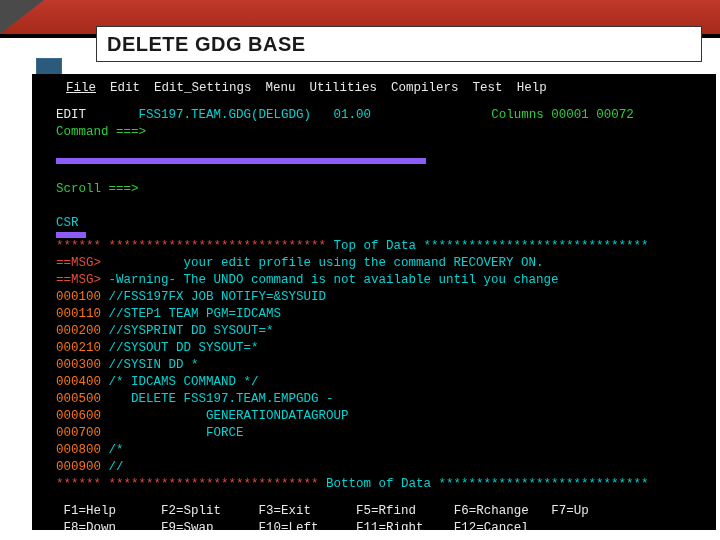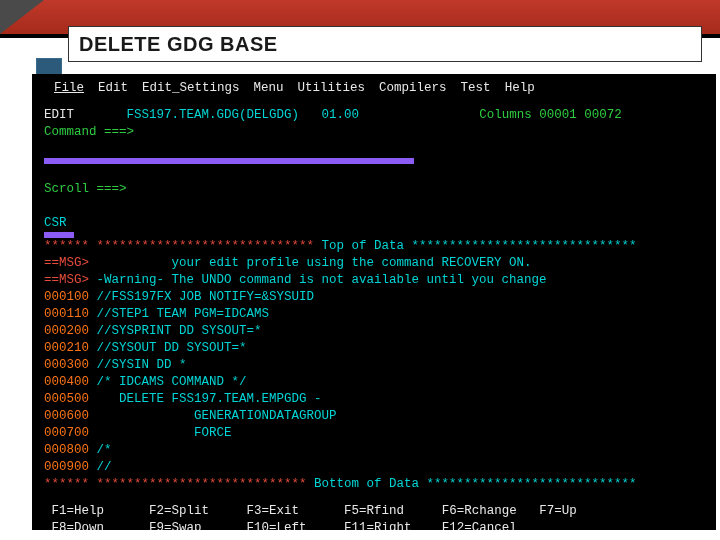--- a/index.html
+++ b/index.html
@@ -41,21 +41,21 @@
       position: absolute;
       top: 34px;
       left: 0;
       width: 100%;
       height: 4px;
       background: #000;
     }
     .title-bar {
       position: absolute;
       top: 26px;
-      left: 68px;
+      left: 96px;
       right: 18px;
       height: 36px;
       background: #fff;
       border: 1px solid #333;
       padding-left: 10px;
       display: flex;
       align-items: center;
     }
     .title-text {
       font-weight: 900;
@@ -72,21 +72,21 @@
       background: #2c5a7a;
       border: 1px solid #3a6b8e;
     }
     .terminal-wrap {
       position: absolute;
       top: 74px;
       left: 32px;
       right: 4px;
       bottom: 10px;
       background: #000;
-      padding: 6px 12px;
+      padding: 6px 24px;
       font-family: "Courier New", monospace;
       font-size: 12.5px;
       line-height: 17px;
       color: #00d4d4;
       overflow: hidden;
     }
     .menu-row {
       color: #e8e8e8;
       margin-bottom: 10px;
       display: flex;

